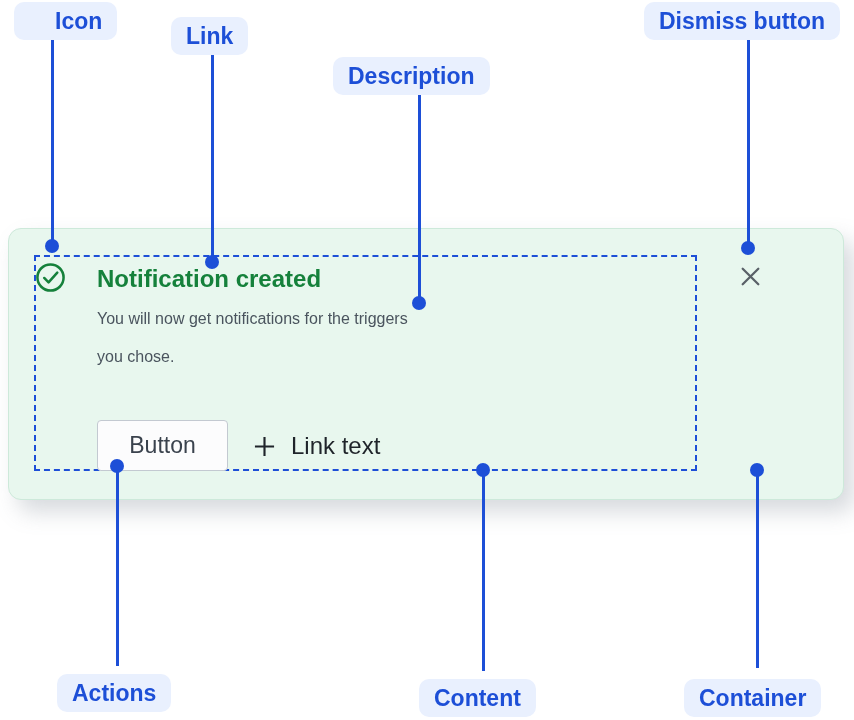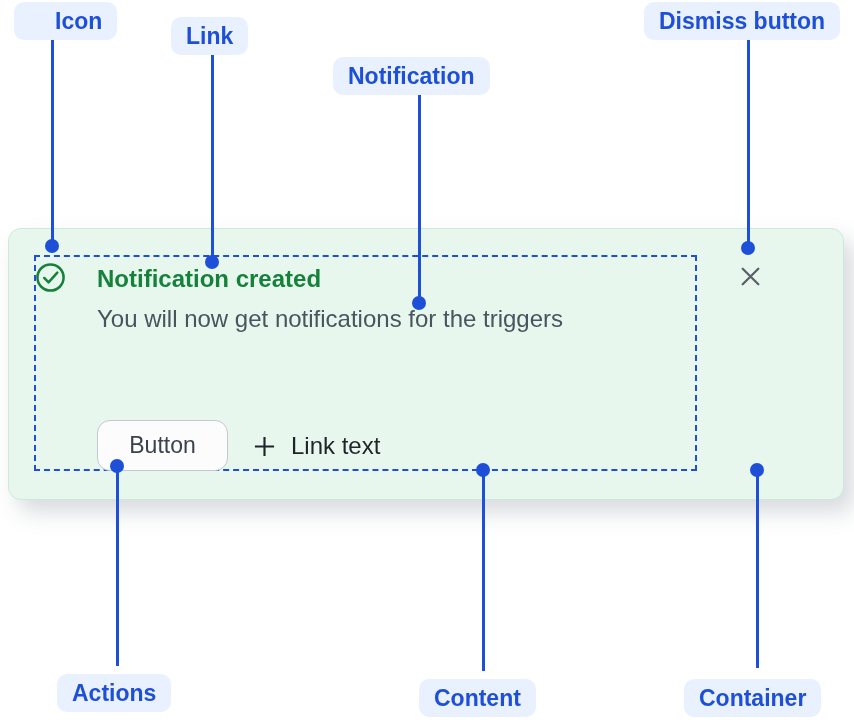--- a/index.html
+++ b/index.html
@@ -61,36 +61,36 @@
     position: absolute;
     left: 88px; top: 36px;
     font-size: 24px;
     font-weight: 700;
     color: #15813B;
     white-space: nowrap;
   }
   .flag-desc {
     position: absolute;
     left: 88px; top: 71px;
-    font-size: 24px;
+    font-size: 16px;
     color: #4A545E;
   }
   .flag-desc .desc-line { line-height: 38px; white-space: nowrap; }
   .actions-row {
     position: absolute;
     left: 88px; top: 191px;
     height: 51px;
     display: flex;
     align-items: center;
   }
   .action-btn {
     width: 131px; height: 51px;
     background: #FCFCFD;
     border: 1px solid #C3C9D1;
-    border-radius: 13px;
+    border-radius: 4px;
     font-family: "Liberation Sans", "DejaVu Sans", sans-serif;
     font-size: 23px;
     color: #3A424D;
     cursor: pointer;
   }
   .action-link {
     display: flex;
     align-items: flex-end;
     margin-left: 23px;
     text-decoration: none;
@@ -128,41 +128,42 @@
   <div class="dot" style="left:45px; top:239px;"></div>
   <div class="dot" style="left:205px;top:255px;"></div>
   <div class="dot" style="left:412px;top:296px;"></div>
   <div class="dot" style="left:741px;top:241px;"></div>
   <div class="dot" style="left:110px;top:459px;"></div>
   <div class="dot" style="left:476px;top:463px;"></div>
   <div class="dot" style="left:750px;top:463px;"></div>
 
   <div class="pill" style="left:14px; top:2px;padding-left:41px;">Icon</div>
   <div class="pill" style="left:171px;top:17px;">Link</div>
-  <div class="pill" style="left:333px;top:57px;">Notification</div>
+  <div class="pill" style="left:333px;top:57px;">Description</div>
   <div class="pill" style="left:644px;top:2px;">Dismiss button</div>
   <div class="pill" style="left:57px; top:674px;">Actions</div>
   <div class="pill" style="left:684px;top:679px;">Container</div>
   <div class="pill" style="left:419px;top:679px;">Content</div>
 
   <div class="card">
 
     <div class="content-outline"></div>
 
     <span class="check-wrap">
       <svg width="31" height="31" viewBox="0 0 32 32" fill="none">
         <circle cx="16" cy="16" r="13.5" stroke="#15813B" stroke-width="2.6"></circle>
         <path d="M9.5 16.5 L14 21 L23 11" stroke="#15813B" stroke-width="2.6" stroke-linecap="round" stroke-linejoin="round"></path>
       </svg>
     </span>
 
     <h2 class="flag-title">Notification created</h2>
 
     <div class="flag-desc">
       <div class="desc-line">You will now get notifications for the triggers</div>
+      <div class="desc-line">you chose.</div>
     </div>
 
     <div class="actions-row">
       <button class="action-btn">Button</button>
       <a class="action-link">
         <span class="plus-wrap">
           <svg width="27" height="27" viewBox="0 0 24 24" fill="none">
             <path d="M12 3.5 V20.5 M3.5 12 H20.5" stroke="#1F242A" stroke-width="1.9"></path>
           </svg>
         </span>

